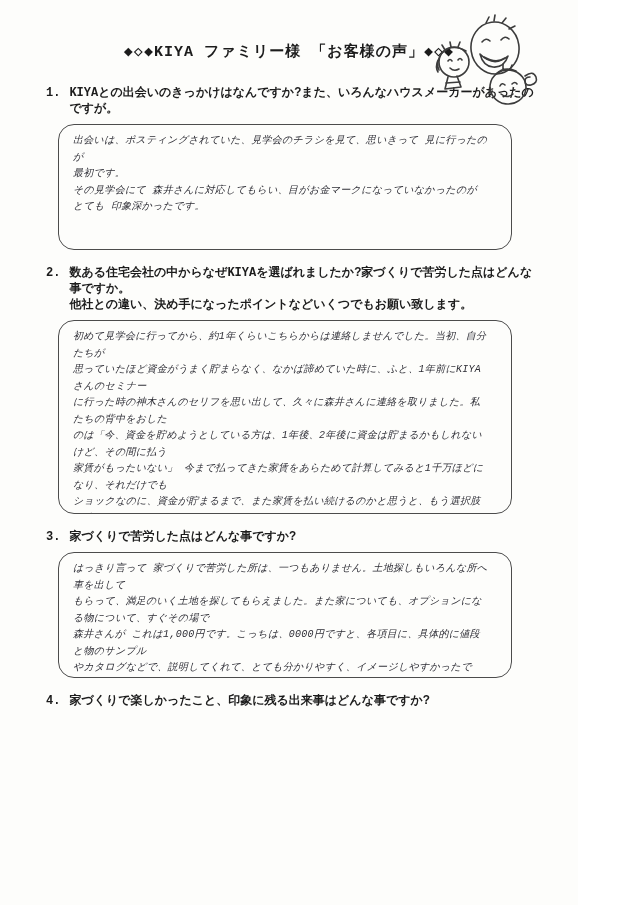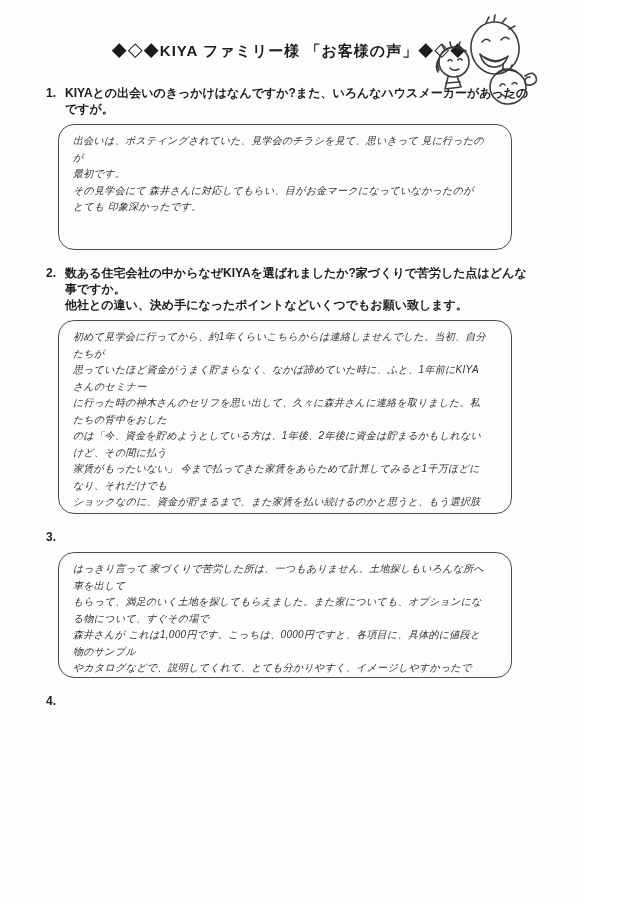--- a/index.html
+++ b/index.html
@@ -3,21 +3,21 @@
 <meta charset="utf-8">
 <style>
   * { margin: 0; padding: 0; box-sizing: border-box; }
   html, body { background: #ffffff; }
   body { width: 639px; height: 905px; overflow: hidden; }
   .page {
     position: relative;
     width: 578px;
     height: 905px;
     background: #fdfdfb;
-    font-family: Liberation Sans, sans-serif;
+    font-family: Liberation Mono, monospace;
     color: #1c1c1c;
     padding: 42px 44px 0 44px;
   }
   .title {
     text-align: center;
     font-size: 15px;
     font-weight: bold;
     letter-spacing: 1px;
     white-space: nowrap;
   }
@@ -140,29 +140,31 @@
 いろんなハウスメーカーがあったのですが、以前 見学会に行った時の 森井さんの対応が、忘れられず
 この人の所だったらと思い、1年ぶりくらいに電話しました。
 もう、忘れているかなと思っていたのですが、びっくりするくらい記憶が良いのか、覚えていてもらえてたので
 とても うれしく思ったのが 強く印象に残っています。</div>
     </div>
   </section>
 
   <section class="question">
     <div class="q-heading">
       <span class="q-num">3.</span>
+      <span class="q-text">家づくりで苦労した点はどんな事ですか?</span>
     </div>
     <div class="answer-box box-q3">
       <div class="answer">はっきり言って 家づくりで苦労した所は、一つもありません。土地探しもいろんな所へ車を出して
 もらって、満足のいく土地を探してもらえました。また家についても、オプションになる物について、すぐその場で
 森井さんが これは1,000円です。こっちは、0000円ですと、各項目に、具体的に値段と物のサンプル
 やカタログなどで、説明してくれて、とても分かりやすく、イメージしやすかったです。
 本当に家づくりで苦労した所はありませんでした。自分でも びっくりしています。</div>
     </div>
   </section>
 
   <section class="question">
     <div class="q-heading">
       <span class="q-num">4.</span>
+      <span class="q-text">家づくりで楽しかったこと、印象に残る出来事はどんな事ですか?</span>
     </div>
   </section>
 
 </div>
 
 </body></html>

